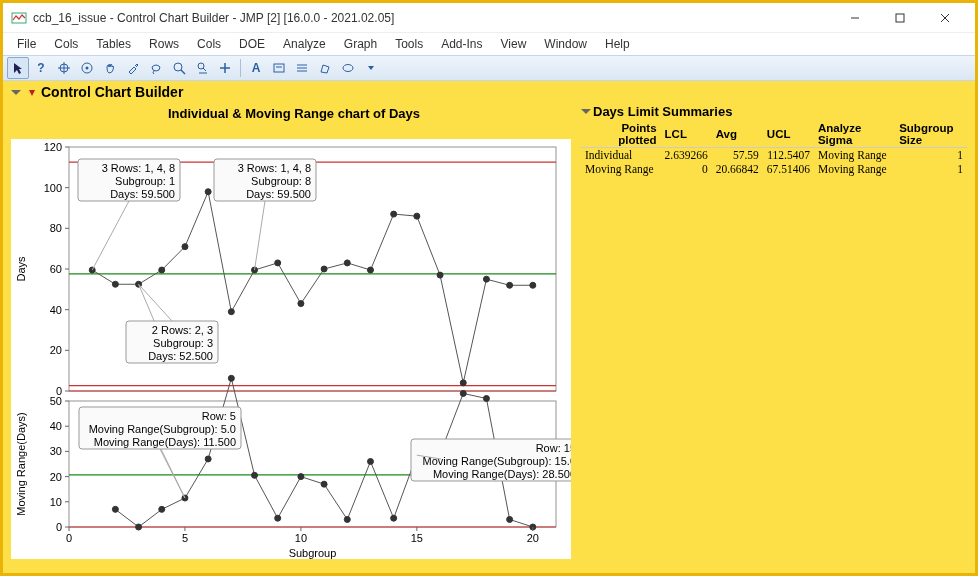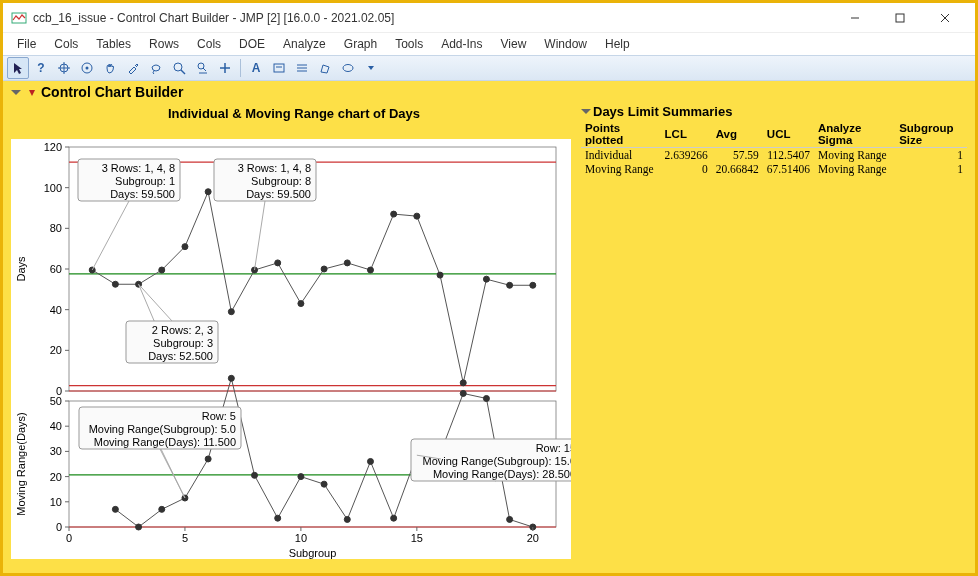--- a/index.html
+++ b/index.html
@@ -302,21 +302,21 @@
       </div>
 
       <div class="summary-col">
         <div class="summary-hdr">
           <div class="disc-open"></div>
           <span class="summary-title">Days Limit Summaries</span>
         </div>
         <table class="summary">
           <thead>
               <tr>
-            <th style="text-align:left"><span>Points plotted</span></th>
+            <th style="text-align:right"><span>Points plotted</span></th>
             <th>LCL</th>
             <th>Avg</th>
             <th>UCL</th>
             <th style="text-align:left">Analyze Sigma</th>
             <th>Subgroup Size</th>
           </tr>
             </thead>
           <tbody>
             <tr>
               <td>Individual</td>

